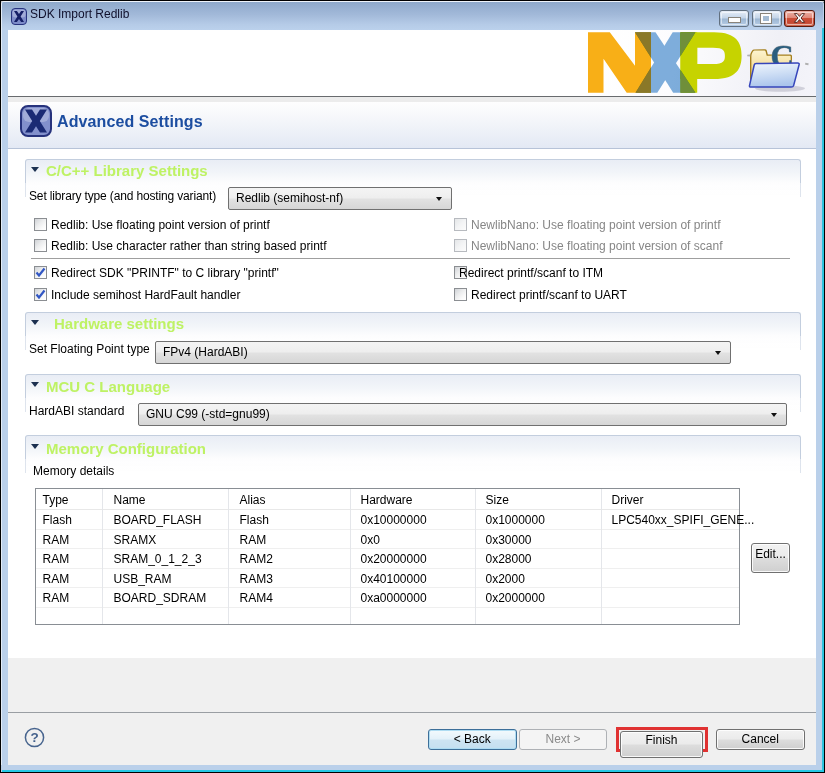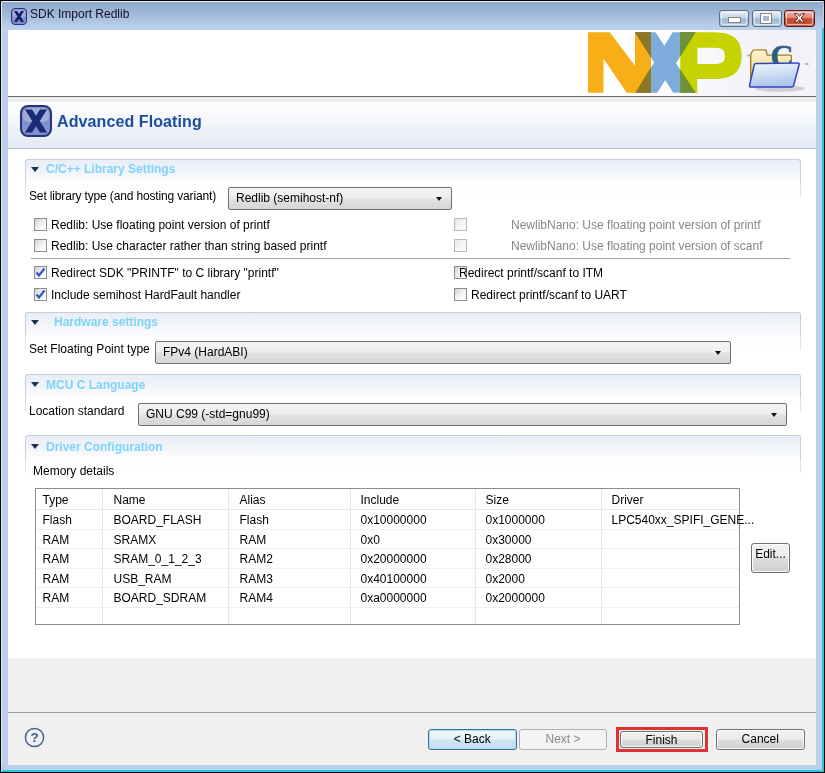--- a/index.html
+++ b/index.html
@@ -35,25 +35,25 @@
   #hdrline{left:8px;top:147.7px;width:808px;height:1px;background:#b7c3d8;}
   #content{left:8px;top:148.7px;width:808px;height:508.9px;background:#fff;}
   #hdrtext{left:57px;top:112.5px;font-size:16px;font-weight:bold;color:#1c4da0;letter-spacing:.1px;}
   
   .secband{left:24.5px;width:776px;height:24px;border:1px solid #c3cede;border-bottom:none;
     border-radius:3px 3px 0 0;box-sizing:border-box;
     background:linear-gradient(#e9edf5,#f2f5f9 55%,#fdfdfe);}
   .secfade{left:24.5px;width:776px;height:14px;
     background:linear-gradient(#fdfdfe,rgba(255,255,255,0));
     border-left:1px solid rgba(195,206,222,.55);border-right:1px solid rgba(195,206,222,.55);box-sizing:border-box;}
-  .sectitle{font-size:12px;font-weight:bold;color:#7dd3fc;}
+  .sectitle{font-size:15px;font-weight:bold;color:#bef264;}
   .tri{width:0;height:0;border-left:4.5px solid transparent;border-right:4.5px solid transparent;
     border-top:5.5px solid #1c3050;}
   .lbl{font-size:12px;color:#000;white-space:nowrap;}
-  .dlbl{font-size:12px;color:#868686;white-space:nowrap;margin-left:40px;}
+  .dlbl{font-size:12px;color:#868686;white-space:nowrap;}
   
   .combo{height:23px;border:1px solid #707070;border-radius:2px;box-sizing:border-box;
     background:linear-gradient(#f4f4f4,#eeeeee 48%,#e2e2e2 52%,#d6d6d6);
     font-size:12px;line-height:21px;padding-left:7px;color:#000;}
   .combo:after{content:"";position:absolute;right:9px;top:9px;width:0;height:0;
     border-left:3.6px solid transparent;border-right:3.6px solid transparent;border-top:4.5px solid #111;}
   
   .cb{width:13px;height:13px;box-sizing:border-box;border:1px solid #8b8e92;
     background:linear-gradient(135deg,#cfd2d6,#ebeced 40%,#fbfbfb 75%,#fff);}
   .cb.dis{border-color:#b7babf;background:linear-gradient(135deg,#e4e6e8,#f3f4f5 50%,#fcfcfc);}
@@ -138,21 +138,21 @@
 <div class="abs" id="hdrgray"></div>
 <div class="abs" id="hdrgrad"></div>
 <div class="abs" id="hdrline"></div>
 <div class="abs" id="content"></div>
 
 <svg class="abs" style="left:20px;top:105px" width="32" height="32" viewBox="0 0 32 32">
   <rect x="1" y="1" width="30" height="30" rx="7" fill="#8290cc" stroke="#26327c" stroke-width="2"></rect>
   <rect x="3" y="3" width="26" height="14" rx="6" fill="rgba(255,255,255,0.25)"></rect>
   <path d="M5 4.5 L12 4.5 L16 10.7 L20 4.5 L27 4.5 L19.8 16 L27 27.5 L20 27.5 L16 21.3 L12 27.5 L5 27.5 L12.2 16 Z" fill="#1a2a74"></path>
 </svg>
-<div class="abs" id="hdrtext">Advanced Floating</div>
+<div class="abs" id="hdrtext">Advanced Settings</div>
 
 <div class="abs secband" style="top:158.5px"></div>
 <div class="abs secfade" style="top:182.5px"></div>
 <div class="abs tri" style="left:31px;top:167px"></div>
 <div class="abs sectitle" style="left:46px;top:162px">C/C++ Library Settings</div>
 <div class="abs lbl" style="left:29px;top:188.5px;letter-spacing:-0.15px">Set library type (and hosting variant)</div>
 <div class="abs combo" style="left:228px;top:187px;width:224px">Redlib (semihost-nf)</div>
 <div class="abs cb" style="left:34px;top:218px"></div>
 <div class="abs lbl" style="left:51px;top:218px">Redlib: Use floating point version of printf</div>
 <div class="abs cb" style="left:34px;top:239px"></div>
@@ -183,44 +183,44 @@
 <div class="abs secfade" style="top:335.5px"></div>
 <div class="abs tri" style="left:31px;top:319.5px"></div>
 <div class="abs sectitle" style="left:54px;top:314.5px">Hardware settings</div>
 <div class="abs lbl" style="left:29px;top:341.5px">Set Floating Point type</div>
 <div class="abs combo" style="left:155px;top:341px;width:576px">FPv4 (HardABI)</div>
 
 <div class="abs secband" style="top:373.5px"></div>
 <div class="abs secfade" style="top:397.5px"></div>
 <div class="abs tri" style="left:31px;top:382px"></div>
 <div class="abs sectitle" style="left:46px;top:377.5px">MCU C Language</div>
-<div class="abs lbl" style="left:29px;top:403.5px">Location standard</div>
+<div class="abs lbl" style="left:29px;top:403.5px">HardABI standard</div>
 <div class="abs combo" style="left:138px;top:403px;width:649px">GNU C99 (-std=gnu99)</div>
 
 <div class="abs secband" style="top:434.5px"></div>
 <div class="abs secfade" style="top:458.5px"></div>
 <div class="abs tri" style="left:31px;top:443.5px"></div>
-<div class="abs sectitle" style="left:46px;top:440px">Driver Configuration</div>
+<div class="abs sectitle" style="left:46px;top:440px">Memory Configuration</div>
 <div class="abs lbl" style="left:33px;top:464px">Memory details</div>
 <div class="abs" id="tbl" style="left:34.5px;top:487.5px;width:705px;height:137.5px;border:1px solid #898e94;box-sizing:border-box;background:#fff;font-size:12px">
   <div class="abs" style="left:0;top:20px;width:703px;height:1px;background:#e8e8e8"></div>
   <div class="abs" style="left:0;top:40px;width:703px;height:1px;background:#efefef"></div>
   <div class="abs" style="left:0;top:59.5px;width:703px;height:1px;background:#efefef"></div>
   <div class="abs" style="left:0;top:79px;width:703px;height:1px;background:#efefef"></div>
   <div class="abs" style="left:0;top:98.5px;width:703px;height:1px;background:#efefef"></div>
   <div class="abs" style="left:0;top:118px;width:703px;height:1px;background:#efefef"></div>
   <div class="abs" style="left:66.2px;top:0;width:1px;height:135.5px;background:#e4e6ea"></div>
   <div class="abs" style="left:192.9px;top:0;width:1px;height:135.5px;background:#e4e6ea"></div>
   <div class="abs" style="left:314.1px;top:0;width:1px;height:135.5px;background:#e4e6ea"></div>
   <div class="abs" style="left:439.5px;top:0;width:1px;height:135.5px;background:#e4e6ea"></div>
   <div class="abs" style="left:565.5px;top:0;width:1px;height:135.5px;background:#e4e6ea"></div>
   <div class="abs" style="left:7px;top:4px">Type</div>
   <div class="abs" style="left:78px;top:4px">Name</div>
   <div class="abs" style="left:204px;top:4px">Alias</div>
-  <div class="abs" style="left:325px;top:4px">Include</div>
+  <div class="abs" style="left:325px;top:4px">Hardware</div>
   <div class="abs" style="left:450px;top:4px">Size</div>
   <div class="abs" style="left:576px;top:4px">Driver</div>
   <div class="abs" style="left:7px;top:24.5px">Flash</div>
   <div class="abs" style="left:78px;top:24.5px">BOARD_FLASH</div>
   <div class="abs" style="left:204px;top:24.5px">Flash</div>
   <div class="abs" style="left:325px;top:24.5px">0x10000000</div>
   <div class="abs" style="left:450px;top:24.5px">0x1000000</div>
   <div class="abs" style="left:576px;top:24.5px">LPC540xx_SPIFI_GENE...</div>
   <div class="abs" style="left:7px;top:44px">RAM</div>
   <div class="abs" style="left:78px;top:44px">SRAMX</div>
@@ -247,14 +247,14 @@
 <div class="abs" id="grayarea"></div>
 <div class="abs" id="botsep"></div>
 
 <svg class="abs" style="left:23.5px;top:727px" width="21" height="21" viewBox="0 0 21 21">
   <circle cx="10.5" cy="10.5" r="9.1" fill="none" stroke="#47648e" stroke-width="1.5"></circle>
   <text x="10.5" y="14.6" text-anchor="middle" font-size="13.5" font-weight="bold" fill="#44618c" font-family="Liberation Sans,sans-serif">?</text>
 </svg>
 <div class="abs btn" style="left:427.5px;top:728.5px;width:89.5px;height:21px;line-height:19px;border-color:#3d6f99;background:linear-gradient(#f3fafd,#e3f1f9 48%,#cde4f2 52%,#c4dff0);box-shadow:inset 0 0 0 1px #aedcf2">&lt; Back</div>
 <div class="abs btn" style="left:519px;top:728.5px;width:88px;height:21px;line-height:19px;border-color:#aeb1b5;background:#f4f4f4;color:#8a8a8a;box-shadow:none">Next &gt;</div>
 <div class="abs" style="left:615.5px;top:727px;width:92px;height:24.5px;border:3px solid #e03232;box-sizing:border-box"></div>
-<div class="abs btn" style="left:620px;top:730.5px;width:83px;height:17px;line-height:16px">Finish</div>
+<div class="abs btn" style="left:620px;top:730.5px;width:83px;height:27px;line-height:16px">Finish</div>
 <div class="abs btn" style="left:716px;top:728.5px;width:88.5px;height:21px;line-height:19px">Cancel</div>
 
 </body></html>

